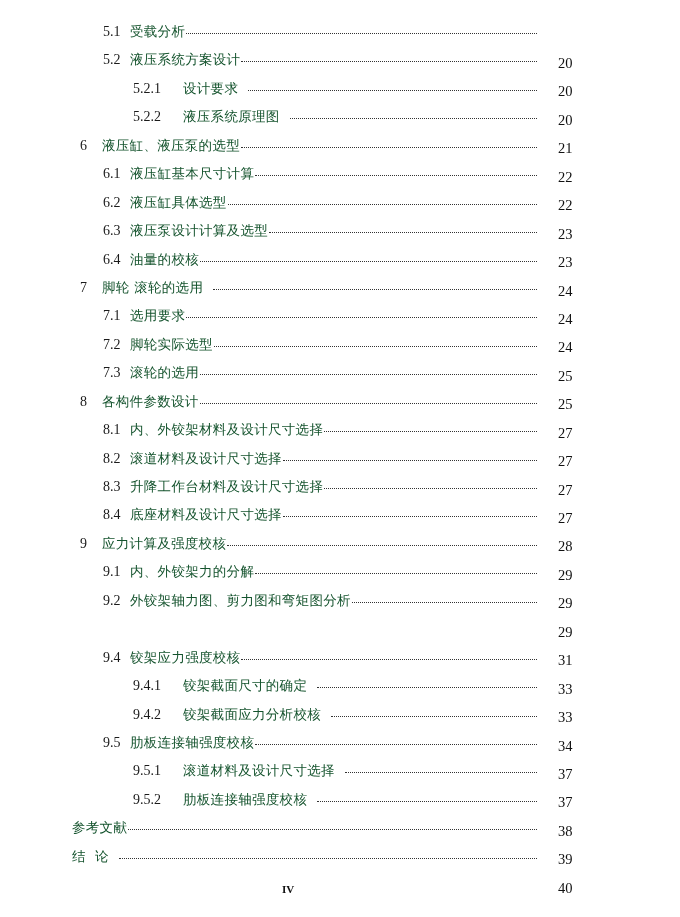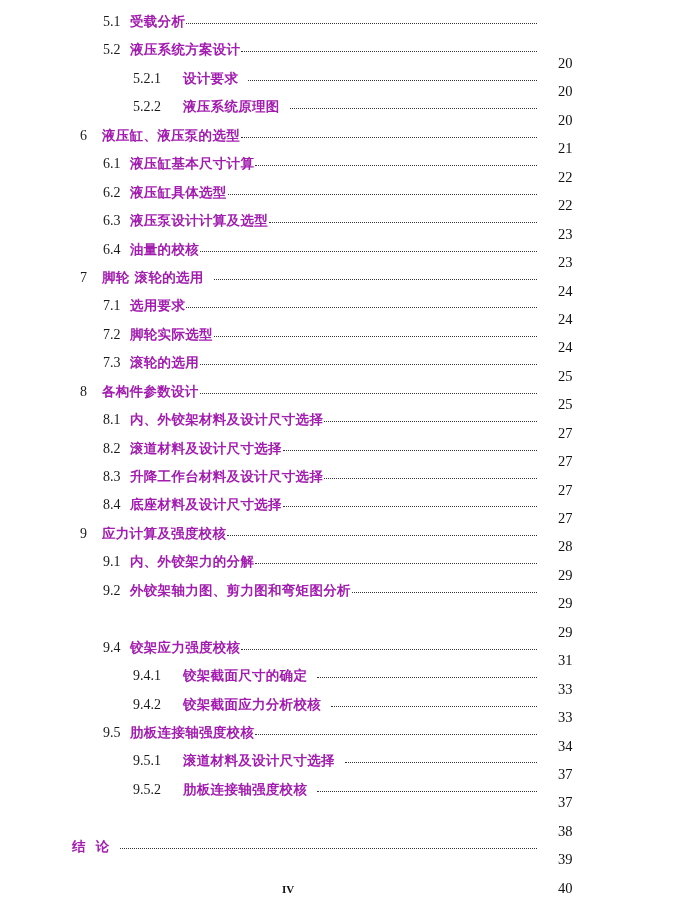--- a/index.html
+++ b/index.html
@@ -24,42 +24,41 @@
     .toc-row {
       position: relative;
       height: 28.45px;
       display: flex;
       align-items: center;
       font-size: 13.5px;
       line-height: 16px;
     }
     .toc-entry {
       position: absolute;
-      top: 0;
+      top: 10px;
       display: flex;
       align-items: baseline;
       right: 143px;
     }
     .lvl0 { left: 80px; }
     .lvl1 { left: 103px; }
     .lvl2 { left: 133px; gap: 9px; }
     .nonum { left: 72px; }
     .num {
       font-family: "Liberation Serif", "DejaVu Serif", serif;
       font-size: 14px;
       white-space: nowrap;
     }
     .lvl0 .num { width: 22px; }
     .lvl1 .num { width: 27px; }
     .lvl2 .num { width: 41px; }
     .title {
       white-space: nowrap;
-      color: #a21caf;
+      color: #14532d;
       letter-spacing: 0.3px;
-      font-weight: bold;
     }
     .leader {
       flex: 1;
       border-bottom: 1px dotted #333;
       margin-left: 1px;
       position: relative;
       top: -2px;
       min-width: 10px;
     }
     .leader.gap { margin-left: 10px; }
@@ -332,20 +331,24 @@
   <div class="toc-row">
     <div class="toc-entry lvl2">
         <span class="num">9.5.2</span>
         <span class="title">肋板连接轴强度校核</span>
         <span class="leader"></span>
       </div>
     <span class="page-num">38</span>
   </div>
 
   <div class="toc-row">
+    <div class="toc-entry nonum">
+        <span class="title">参考文献</span>
+        <span class="leader"></span>
+      </div>
     <span class="page-num">39</span>
   </div>
 
   <div class="toc-row">
     <div class="toc-entry nonum">
         <span class="title" style="white-space:pre;">结  论</span>
         <span class="leader gap"></span>
       </div>
     <span class="page-num">40</span>
   </div>

